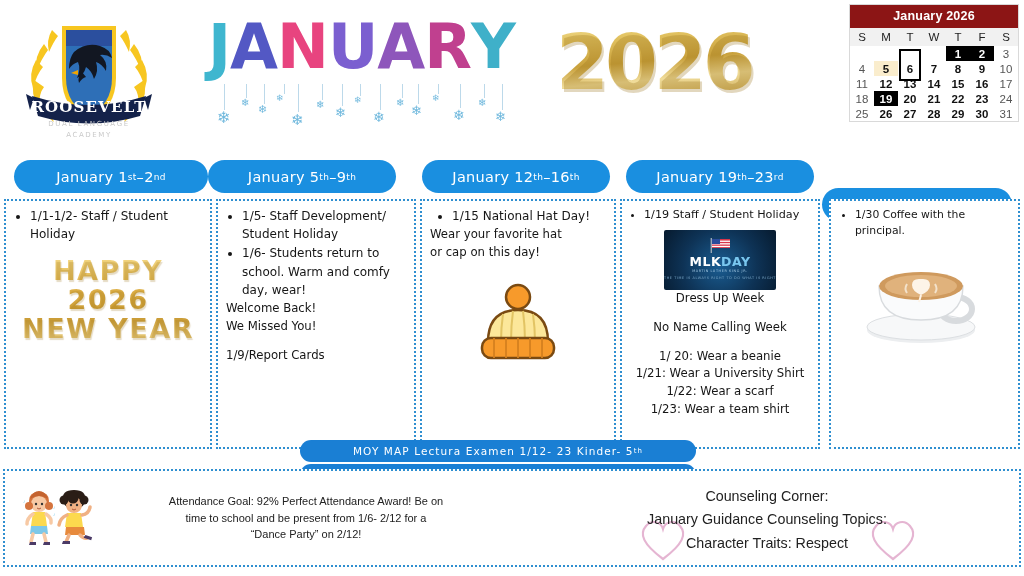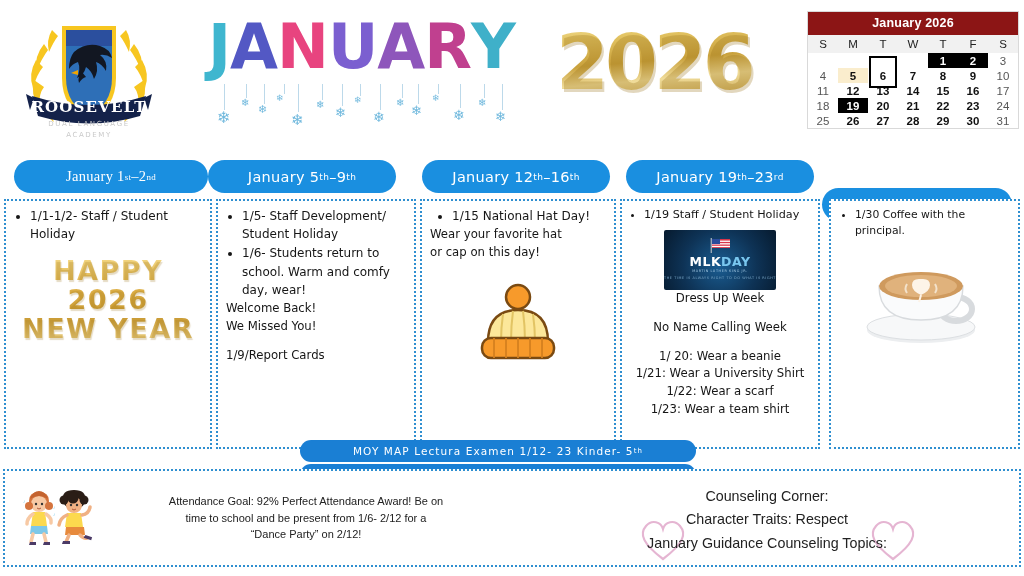--- a/index.html
+++ b/index.html
@@ -41,21 +41,21 @@
     position:absolute; left:556px; top:18px;
     font-family:"DejaVu Sans", sans-serif;
     font-weight:700; font-size:76px; letter-spacing:-4px;
     background:linear-gradient(175deg,#f6e8a8 0%,#e3c463 22%,#c9a13c 48%,#f0dc9a 66%,#b98f2e 100%);
     -webkit-background-clip:text; background-clip:text; color:transparent;
     text-shadow:2px 3px 0 rgba(150,110,20,0.28);
   }
 
   
   .minical {
-    position:absolute; right:5px; top:11px; width:212px;
+    position:absolute; right:5px; top:4px; width:170px;
     border:1px solid #d9d9d9; background:#fff;
     font-family:"Liberation Sans", sans-serif;
   }
   .minical-title {
     background:#8c1515; color:#fff; text-align:center;
     font-size:12.5px; font-weight:700; padding:4px 0 5px;
     letter-spacing:.2px;
   }
   .minical table { width:100%; border-collapse:collapse; }
   .minical th {
@@ -322,21 +322,21 @@
               <td class="wd">29</td>
               <td class="wd">30</td>
               <td>31</td>
             </tr>
           </tbody>
       </table>
     </div>
   </div>
 
   <div class="pillrow">
-    <div class="pill" style="left:14px;width:194px;font-family:Liberation Serif, serif;">
+    <div class="pill" style="left:14px;width:194px;">
       <span>January 1</span>
         <sup>st</sup>
         <span> – </span>
         <span>2</span>
         <sup>nd</sup>
     </div>
     <div class="pill" style="left:208px;width:188px;">
       <span>January 5</span>
         <sup>th</sup>
         <span> – </span>
@@ -512,20 +512,20 @@
 
       <div class="foot-right">
         <svg class="heart l" width="52" height="46" viewBox="0 0 52 46">
           <path d="M26 42 C6 27 2 17 9 9 C15 2 24 5 26 12 C28 5 37 2 43 9 C50 17 46 27 26 42 z" fill="none" stroke="#e5b5d2" stroke-width="2.2"></path>
         </svg>
         <svg class="heart r" width="52" height="46" viewBox="0 0 52 46">
           <path d="M26 42 C6 27 2 17 9 9 C15 2 24 5 26 12 C28 5 37 2 43 9 C50 17 46 27 26 42 z" fill="none" stroke="#e5b5d2" stroke-width="2.2"></path>
         </svg>
         <div class="couns">
           <div>Counseling Corner:</div>
+          <div>January Guidance Counseling Topics:</div>
           <div>Character Traits: Respect</div>
-          <div>January Guidance Counseling Topics:</div>
         </div>
       </div>
     </div>
   </div>
 
 </div>
 
 </body></html>

